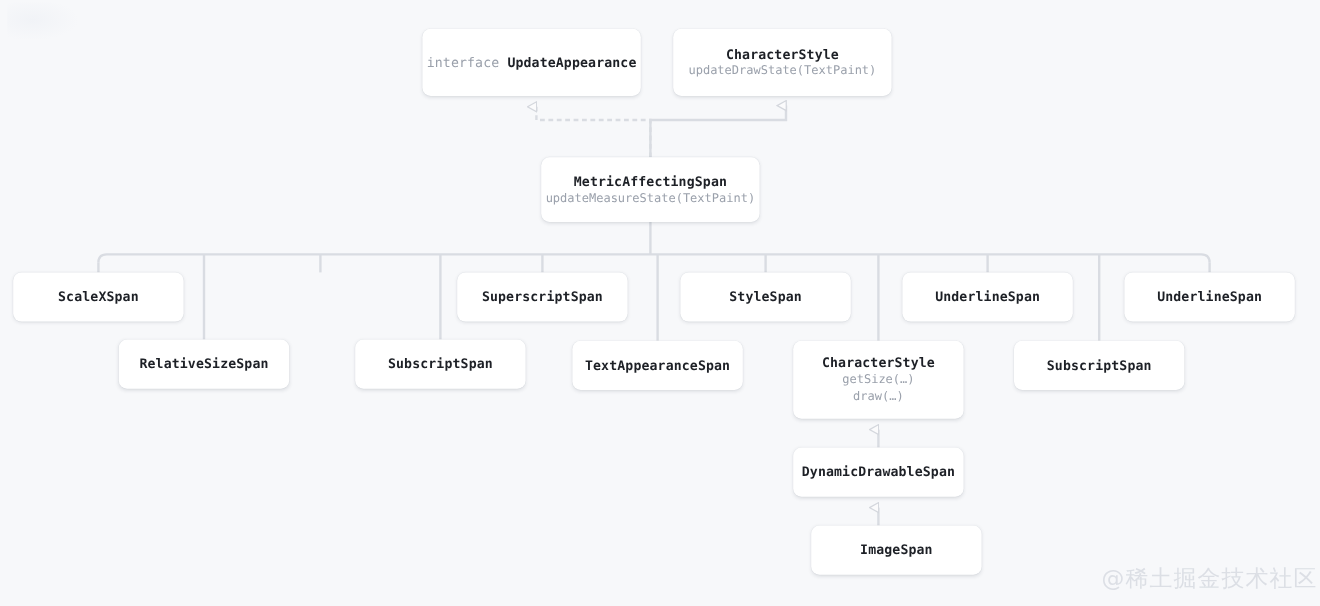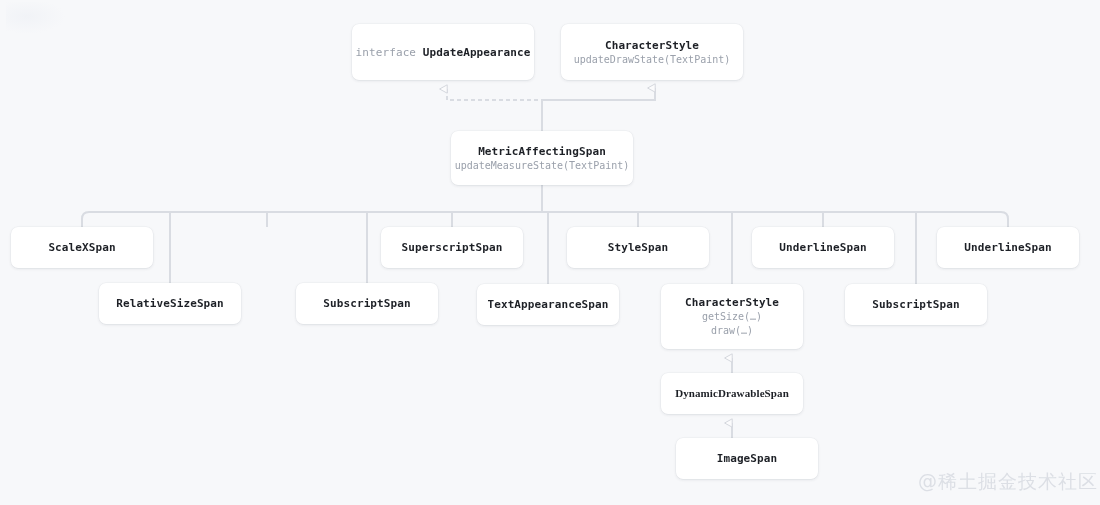--- a/index.html
+++ b/index.html
@@ -170,21 +170,21 @@
   <div class="node" style="left:661px; top:284px; width:142px; height:65px;">
     <div class="title"><span>CharacterStyle</span></div>
     <div class="member">getSize(…)</div>
     <div class="member">draw(…)</div>
   </div>
 
   <div class="node" style="left:845px; top:284px; width:142px; height:41px;">
     <div class="title"><span>SubscriptSpan</span></div>
   </div>
 
-  <div class="node" style="left:661px; top:373px; width:142px; height:41px;font-family:Liberation Serif, serif;">
+  <div class="node" style="left:661px; top:373px; width:142px; height:41px;">
     <div class="title"><span>DynamicDrawableSpan</span></div>
   </div>
 
   <div class="node" style="left:676px; top:438px; width:142px; height:41px;">
     <div class="title"><span>ImageSpan</span></div>
   </div>
 
   <div class="watermark">@稀土掘金技术社区</div>
 
 </div>

